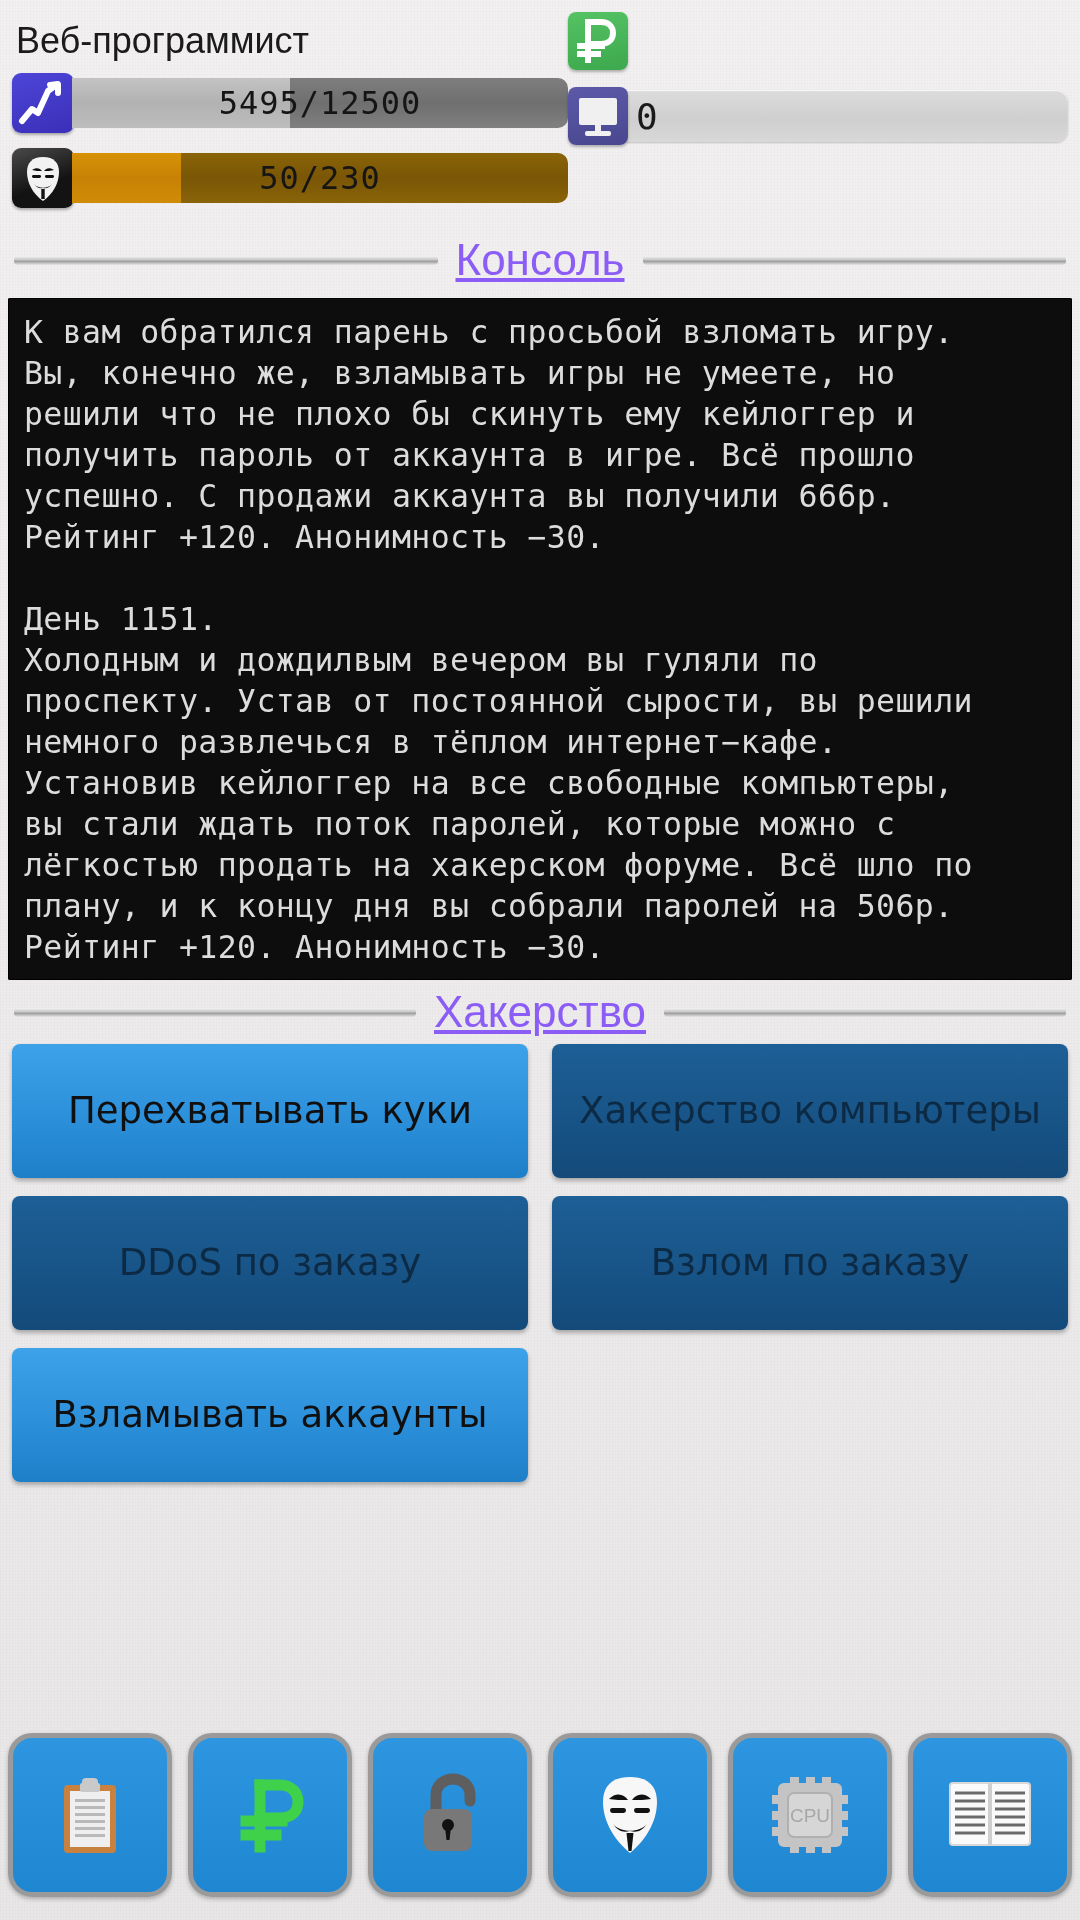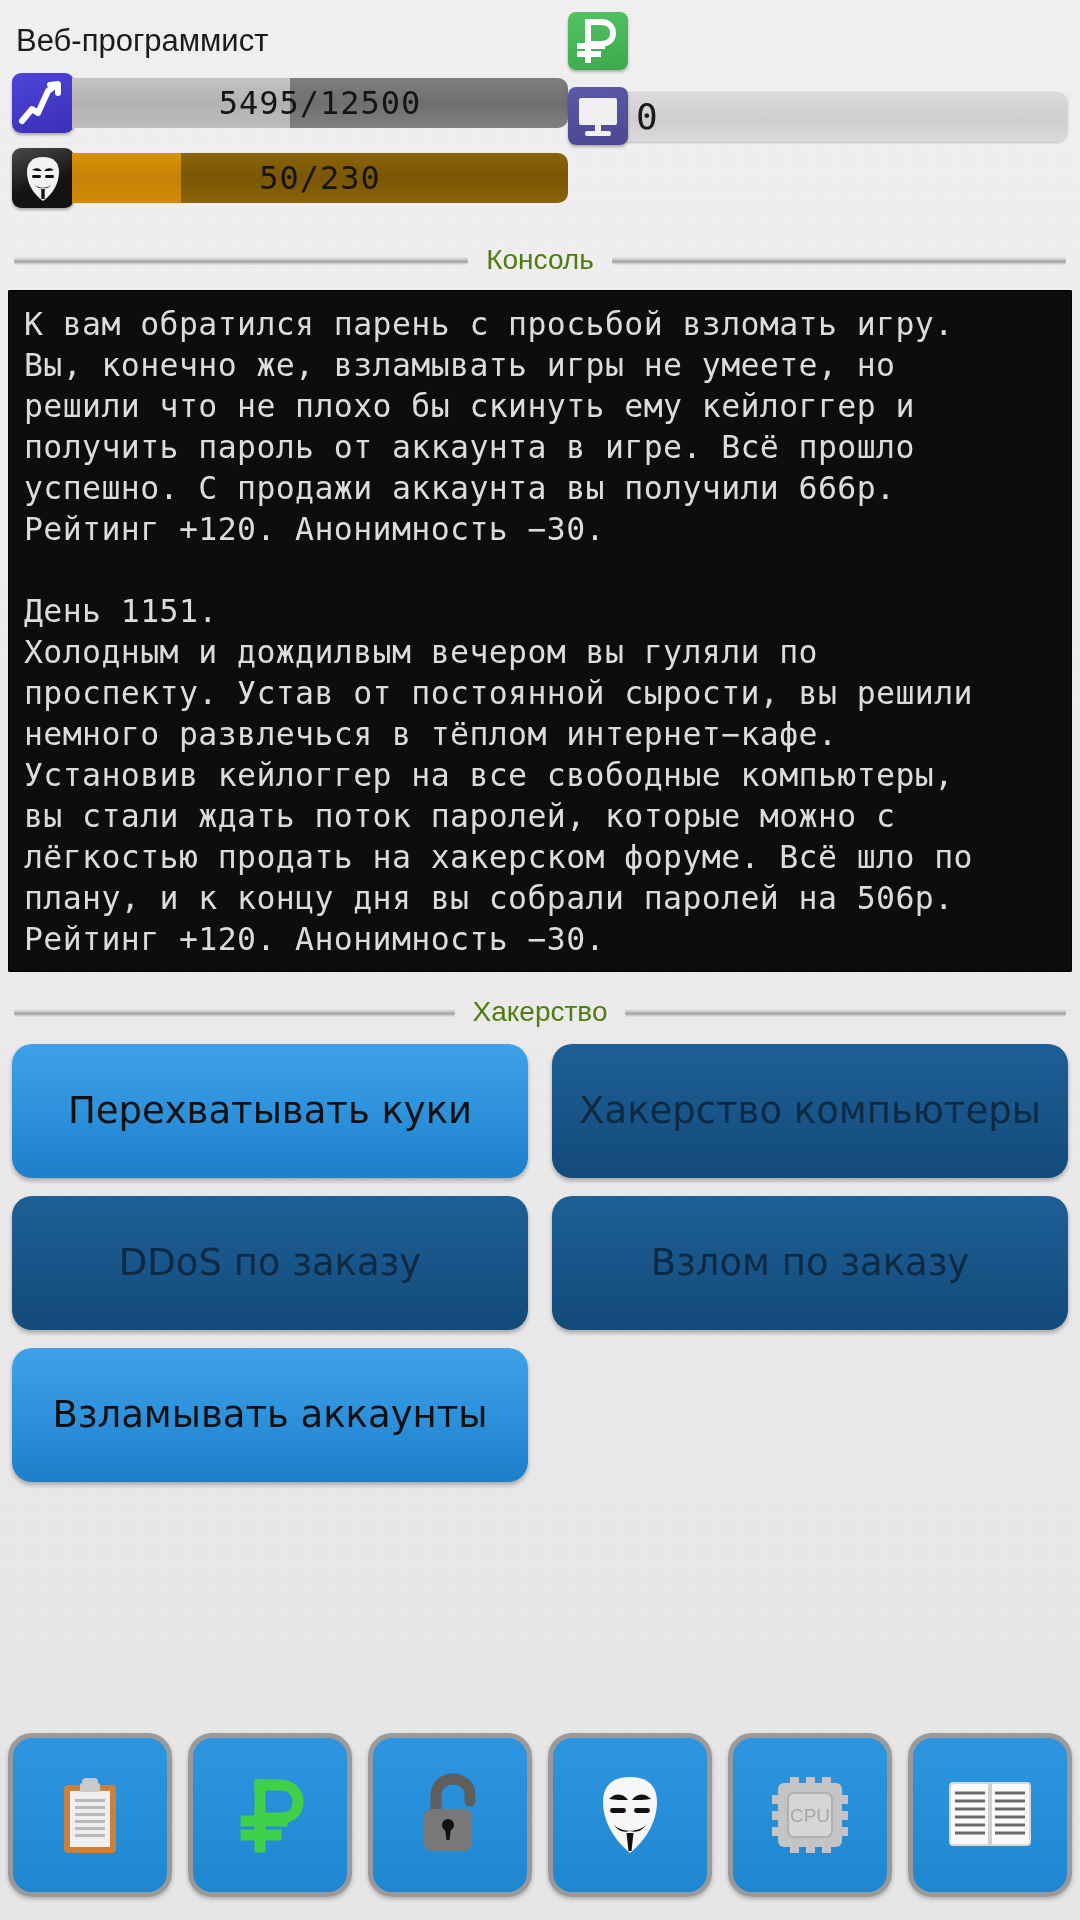--- a/index.html
+++ b/index.html
@@ -39,21 +39,21 @@
 
   .top-grid {
     display: flex;
     gap: 0px;
   }
 
   .top-left { width: 556px; }
   .top-right { width: 500px; }
 
   .job-title {
-    font-size: 31px;
+    font-size: 36px;
     color: #1b1b1b;
     height: 62px;
     line-height: 62px;
     padding-left: 4px;
     letter-spacing: 0px;
     white-space: nowrap;
   }
 
   
   .bar-row {
@@ -171,29 +171,30 @@
     height: 52px;
     margin-top: 6px;
   }
   .section-rule {
     flex: 1 1 auto;
     height: 9px;
     border-radius: 4px;
     background: linear-gradient(180deg, #f4f4f4 0%, #c9c9c9 40%, #9f9f9f 60%, #e7e7e7 100%);
   }
   .section-title {
-    font-size: 28px;
-    color: #4d7c0f;
+    font-size: 44px;
+    color: #8b5cf6;
     white-space: nowrap;
     padding: 0 4px;
+    text-decoration: underline;
   }
 
   
   .console {
-    margin: 4px 8px 0 8px;
+    margin: 12px 8px 0 8px;
     width: 1064px;
     height: 682px;
     background: #0d0d0d;
     border-radius: 2px;
     padding: 14px 16px 8px 16px;
     overflow: hidden;
     box-shadow: inset 0 0 0 1px #000;
   }
   .console-text {
     font-family: "DejaVu Sans Mono", monospace;
@@ -208,21 +209,21 @@
   
   .btn-grid {
     margin: 6px 12px 0 12px;
     display: grid;
     grid-template-columns: 1fr 1fr;
     gap: 18px 24px;
   }
 
   .gbtn {
     height: 134px;
-    border-radius: 20px;
+    border-radius: 8px;
     border: none;
     display: flex;
     align-items: center;
     justify-content: center;
     text-align: center;
     font-family: "DejaVu Sans", sans-serif;
     font-size: 37px;
     line-height: 46px;
     padding: 6px 10px;
     cursor: pointer;

